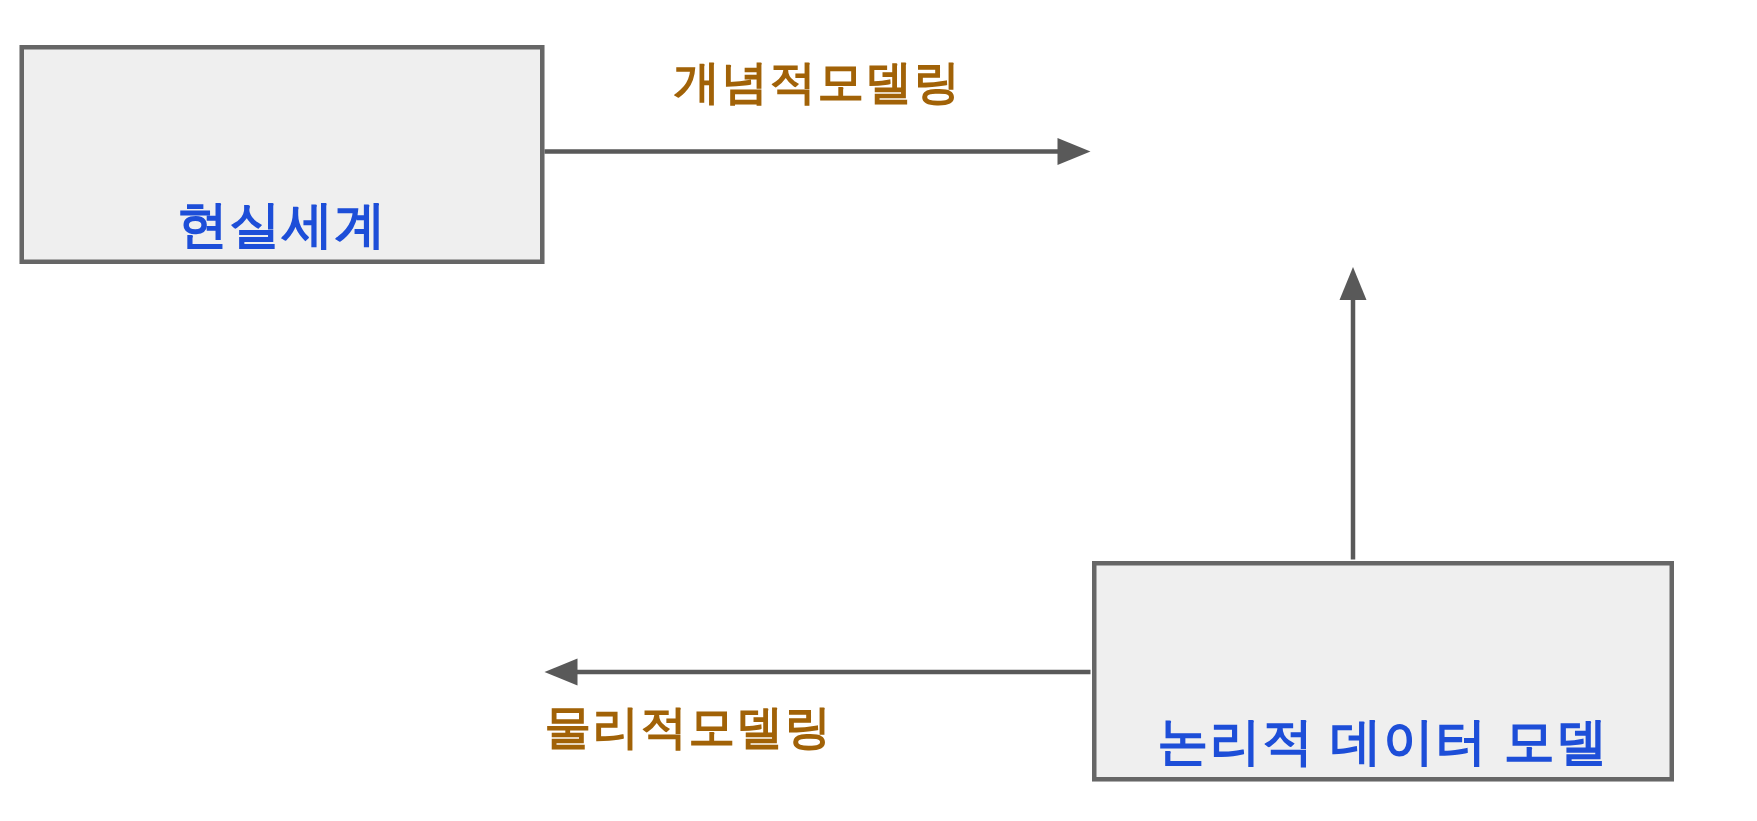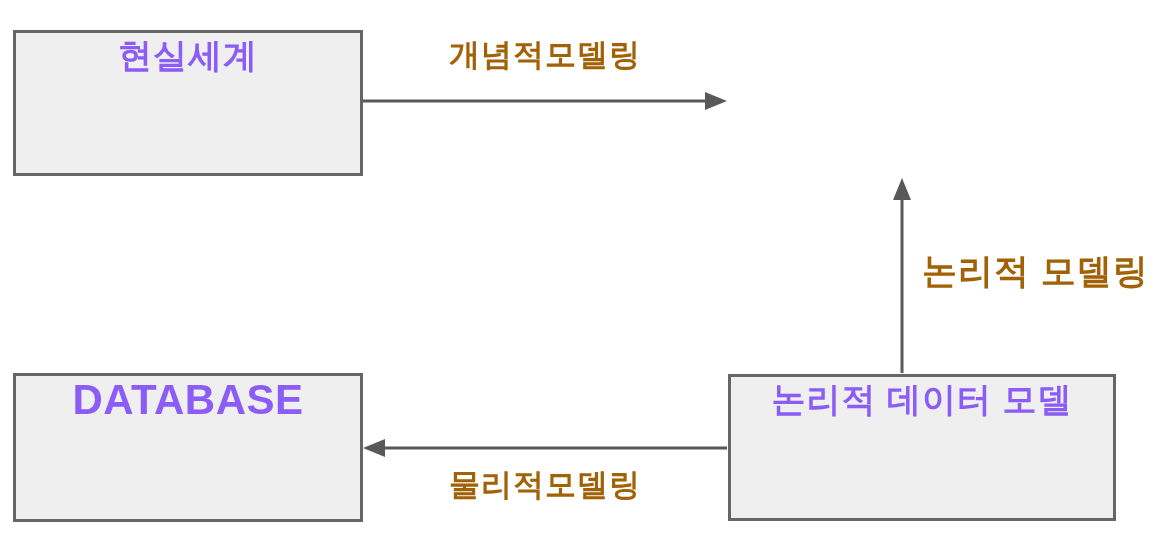--- a/index.html
+++ b/index.html
@@ -14,23 +14,23 @@
     background: #ffffff;
     font-family: "Liberation Sans", "DejaVu Sans", sans-serif;
     overflow: hidden;
   }
   .node {
     position: absolute;
     background: #efefef;
     border: 3px solid #666666;
     box-sizing: border-box;
     display: flex;
-    align-items: flex-start;
+    align-items: flex-end;
     justify-content: center;
-    color: #8b5cf6;
+    color: #1d4ed8;
     font-weight: bold;
     text-align: center;
     font-size: 34px;
     letter-spacing: 1px;
   }
   #box-real-world      { left: 13px;  top: 30px;  width: 350px; height: 146px; }
   #box-conceptual      { left: 728px; top: 30px;  width: 350px; height: 146px; }
   #box-database        { left: 13px;  top: 373px; width: 350px; height: 149px; font-size: 42px; letter-spacing: 0.5px; }
   #box-logical         { left: 728px; top: 374px; width: 388px; height: 147px; }
 
@@ -66,37 +66,34 @@
   }
   #label-logical-modeling {
     left: 922px;
     top: 248px;
     font-size: 35px;
   }
   #label-physical-modeling {
     left: 363px;
     top: 464px;
     width: 364px;
-    text-align: center;
+    text-align: left;
     font-size: 31px;
   }
 </style>
 </head>
 <body>
 
 <div class="canvas">
 
   <div class="node" id="box-real-world">
     <span>현실세계</span>
   </div>
 
 
-  <div class="node" id="box-database">
-    <span>DATABASE</span>
-  </div>
 
   <div class="node" id="box-logical">
     <span>논리적 데이터 모델</span>
   </div>
 
   <svg class="arrow-svg" viewBox="0 0 1171 547" xmlns="http://www.w3.org/2000/svg">
 
     <g>
       <line class="arrow-line" x1="363" y1="101" x2="708" y2="101"></line>
       <polygon class="arrow-head" points="727,101 705,92 705,110"></polygon>
@@ -108,17 +105,16 @@
     </g>
 
     <g>
       <line class="arrow-line" x1="727" y1="448" x2="382" y2="448"></line>
       <polygon class="arrow-head" points="363,448 385,439 385,457"></polygon>
     </g>
   </svg>
 
   <div class="edge-label" id="label-conceptual-modeling">개념적모델링</div>
 
-  <div class="edge-label" id="label-logical-modeling">논리적 모델링</div>
 
   <div class="edge-label" id="label-physical-modeling">물리적모델링</div>
 
 </div>
 
 </body></html>

